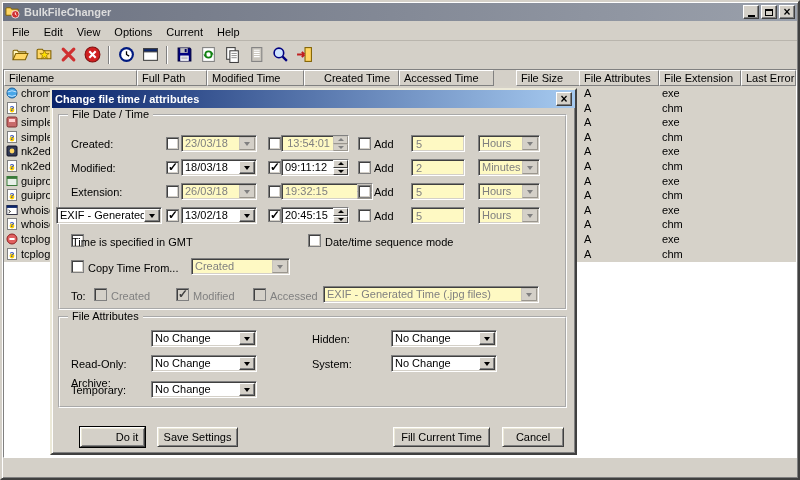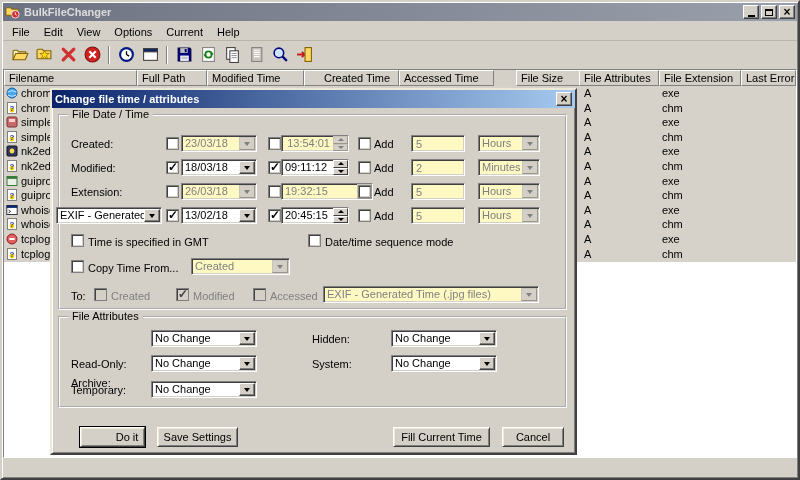--- a/index.html
+++ b/index.html
@@ -464,21 +464,21 @@
       <div class="field disabled" style="left: 359px; top: 117px; width: 54px;">5</div>
       <div class="combo disabled" style="left: 426px; top: 117px; width: 62px;">
         <span class="combo-text">Hours</span>
         <span class="combo-btn">
           <i class="arr-down"></i>
         </span>
       </div>
     </div>
 
   <span class="cb" style="left:19px;top:144px;"></span>
-  <span class="lbl" style="left:36px;top:146px;">Time is specified in GMT</span>
+  <span class="lbl" style="left:20px;top:146px;">Time is specified in GMT</span>
   <span class="cb" style="left:256px;top:144px;"></span>
   <span class="lbl" style="left:273px;top:146px;">Date/time sequence mode</span>
 
   <span class="cb" style="left:19px;top:170px;"></span>
   <span class="lbl" style="left:36px;top:172px;">Copy Time From...</span>
   <div class="combo disabled" style="left:139px;top:168px;width:99px;">
     <span class="combo-text">Created</span>
     <span class="combo-btn">
         <i class="arr-down"></i>
       </span>

